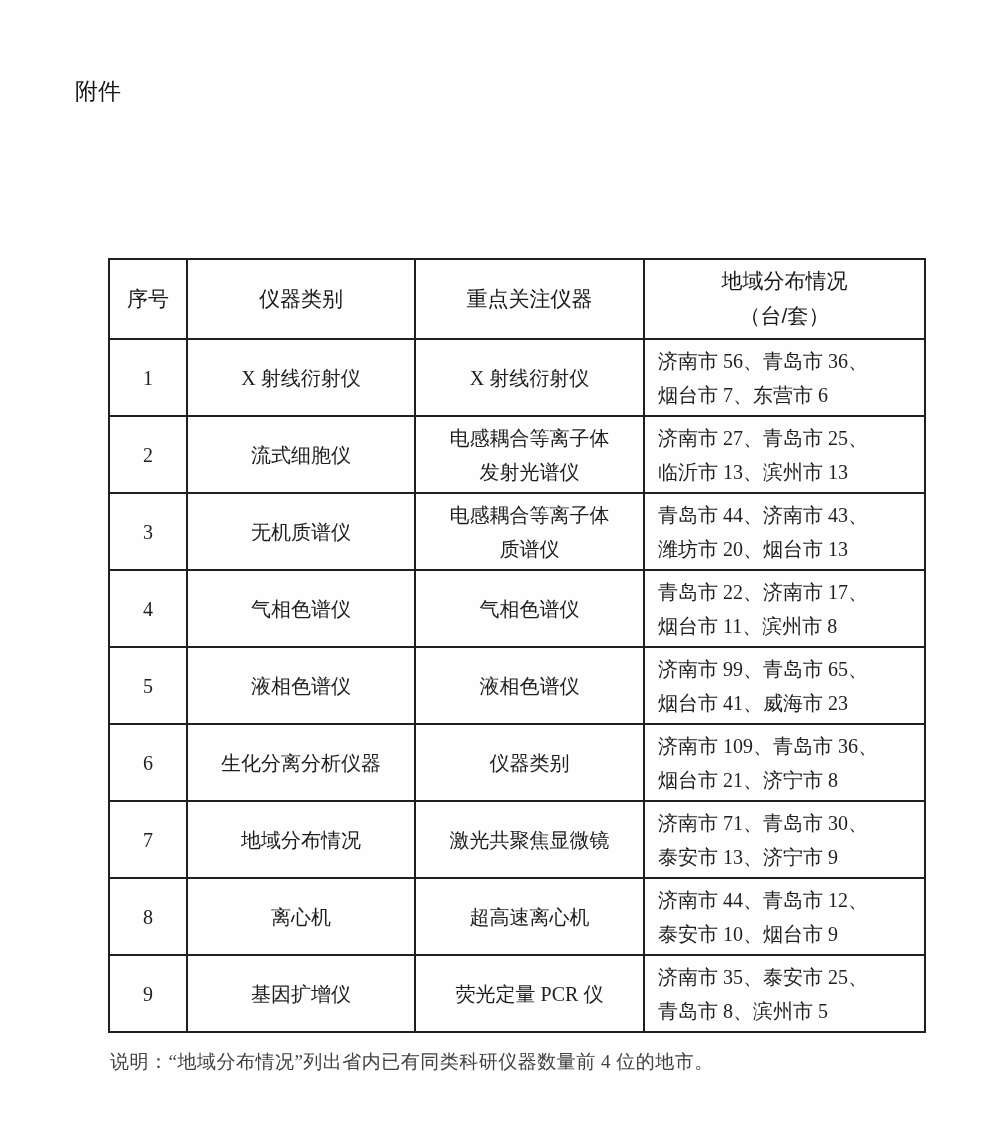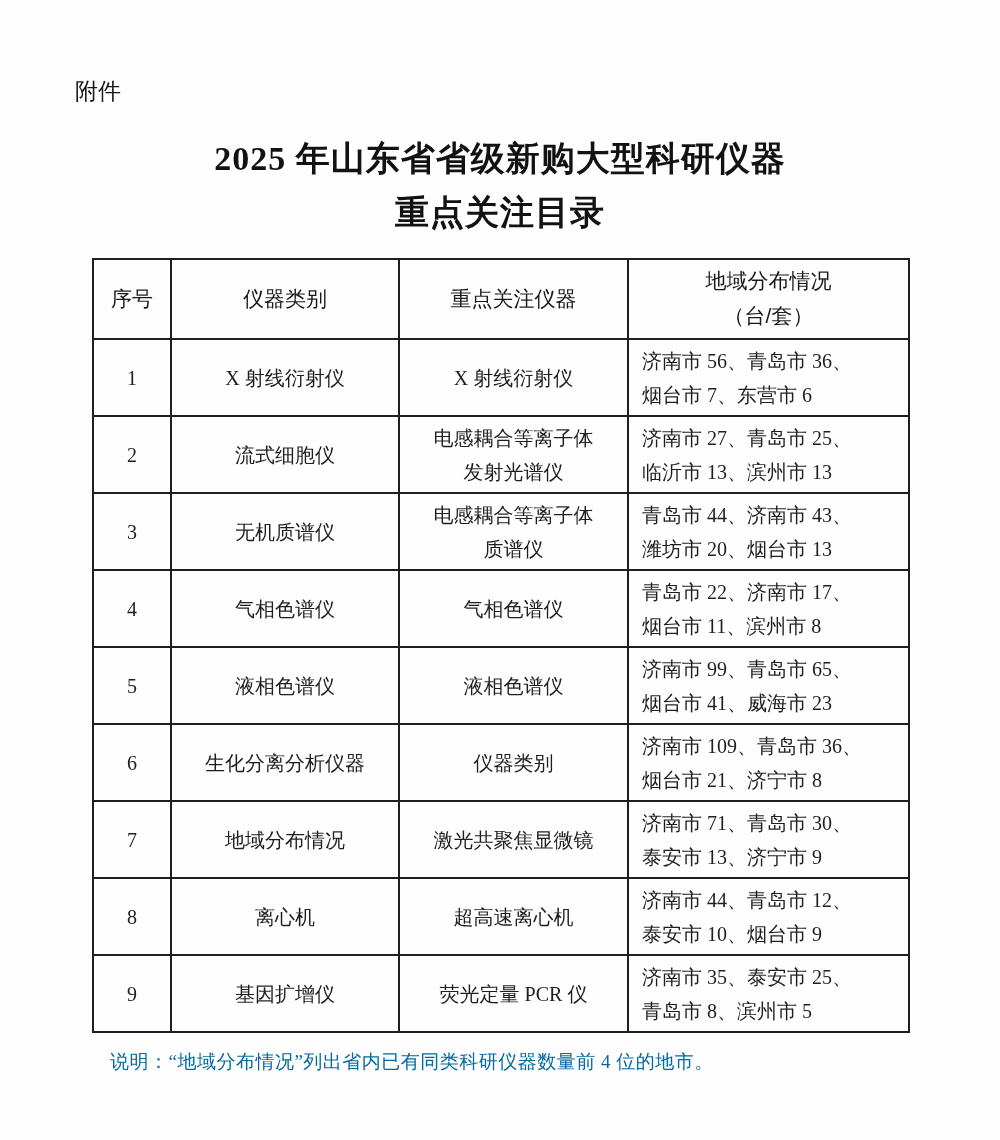--- a/index.html
+++ b/index.html
@@ -31,21 +31,21 @@
     text-align: center;
     font-family: "Liberation Serif", "DejaVu Serif", serif;
     font-weight: bold;
     font-size: 34px;
     line-height: 1.6;
     color: #121212;
     letter-spacing: 1px;
   }
   table.catalog {
     position: absolute;
-    left: 92px;
+    left: 108px;
     top: 258px;
     width: 816px;
     border-collapse: collapse;
     table-layout: fixed;
   }
   .catalog col.c1 { width: 78px; }
   .catalog col.c2 { width: 228px; }
   .catalog col.c3 { width: 229px; }
   .catalog col.c4 { width: 281px; }
   .catalog th, .catalog td {
@@ -75,43 +75,39 @@
     padding-left: 13px;
     padding-right: 4px;
     margin-top: 47px;
   }
   .note {
     position: absolute;
     left: 110px;
     top: 1049px;
     font-family: "Liberation Serif", "DejaVu Serif", serif;
     font-size: 19px;
-    color: #0369a1;
+    color: #404040;
     letter-spacing: 0.5px;
   }
   .watermark {
     position: absolute;
     right: 28px;
     top: 1044px;
     width: 180px;
     height: 78px;
     pointer-events: none;
   }
 </style>
 </head>
 <body>
 
 <div class="page">
 
   <div class="annex">附件</div>
 
-  <div class="title">
-    <span>2025 年山东省省级新购大型科研仪器</span><br>
-    <span>重点关注目录</span>
-  </div>
 
   <table class="catalog">
     <colgroup>
       <col class="c1">
         <col class="c2">
         <col class="c3">
         <col class="c4">
     </colgroup>
     <thead>
       <tr>

